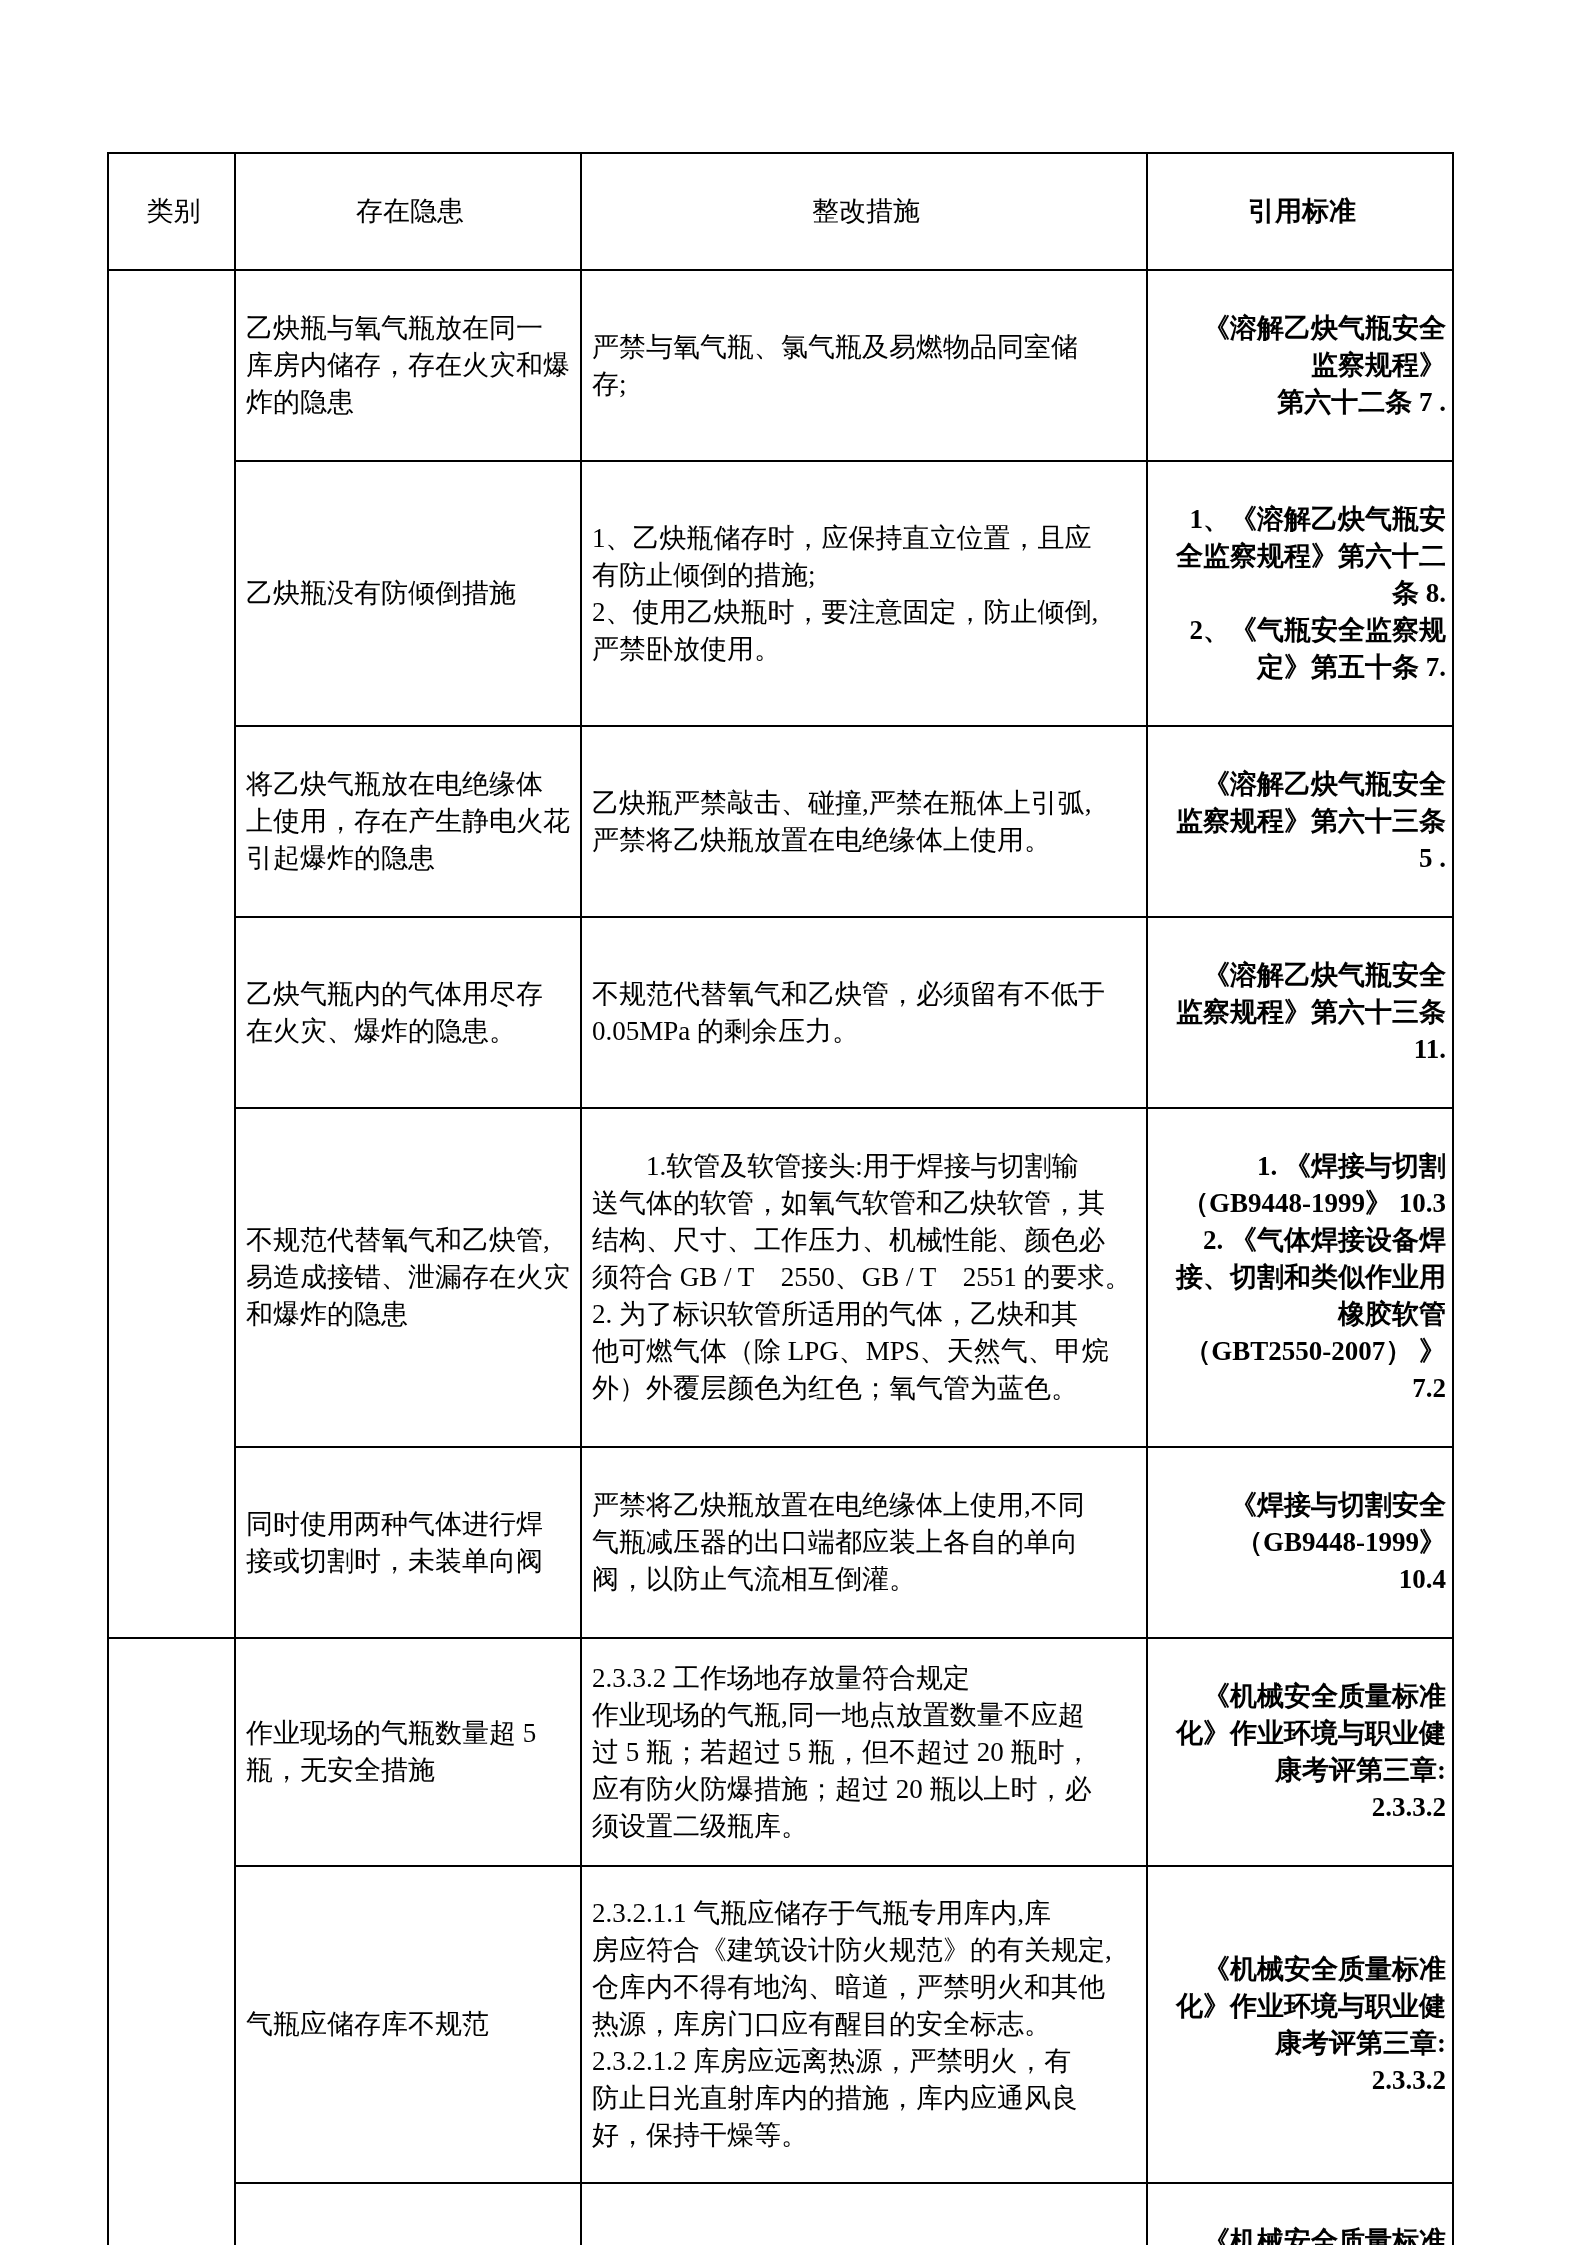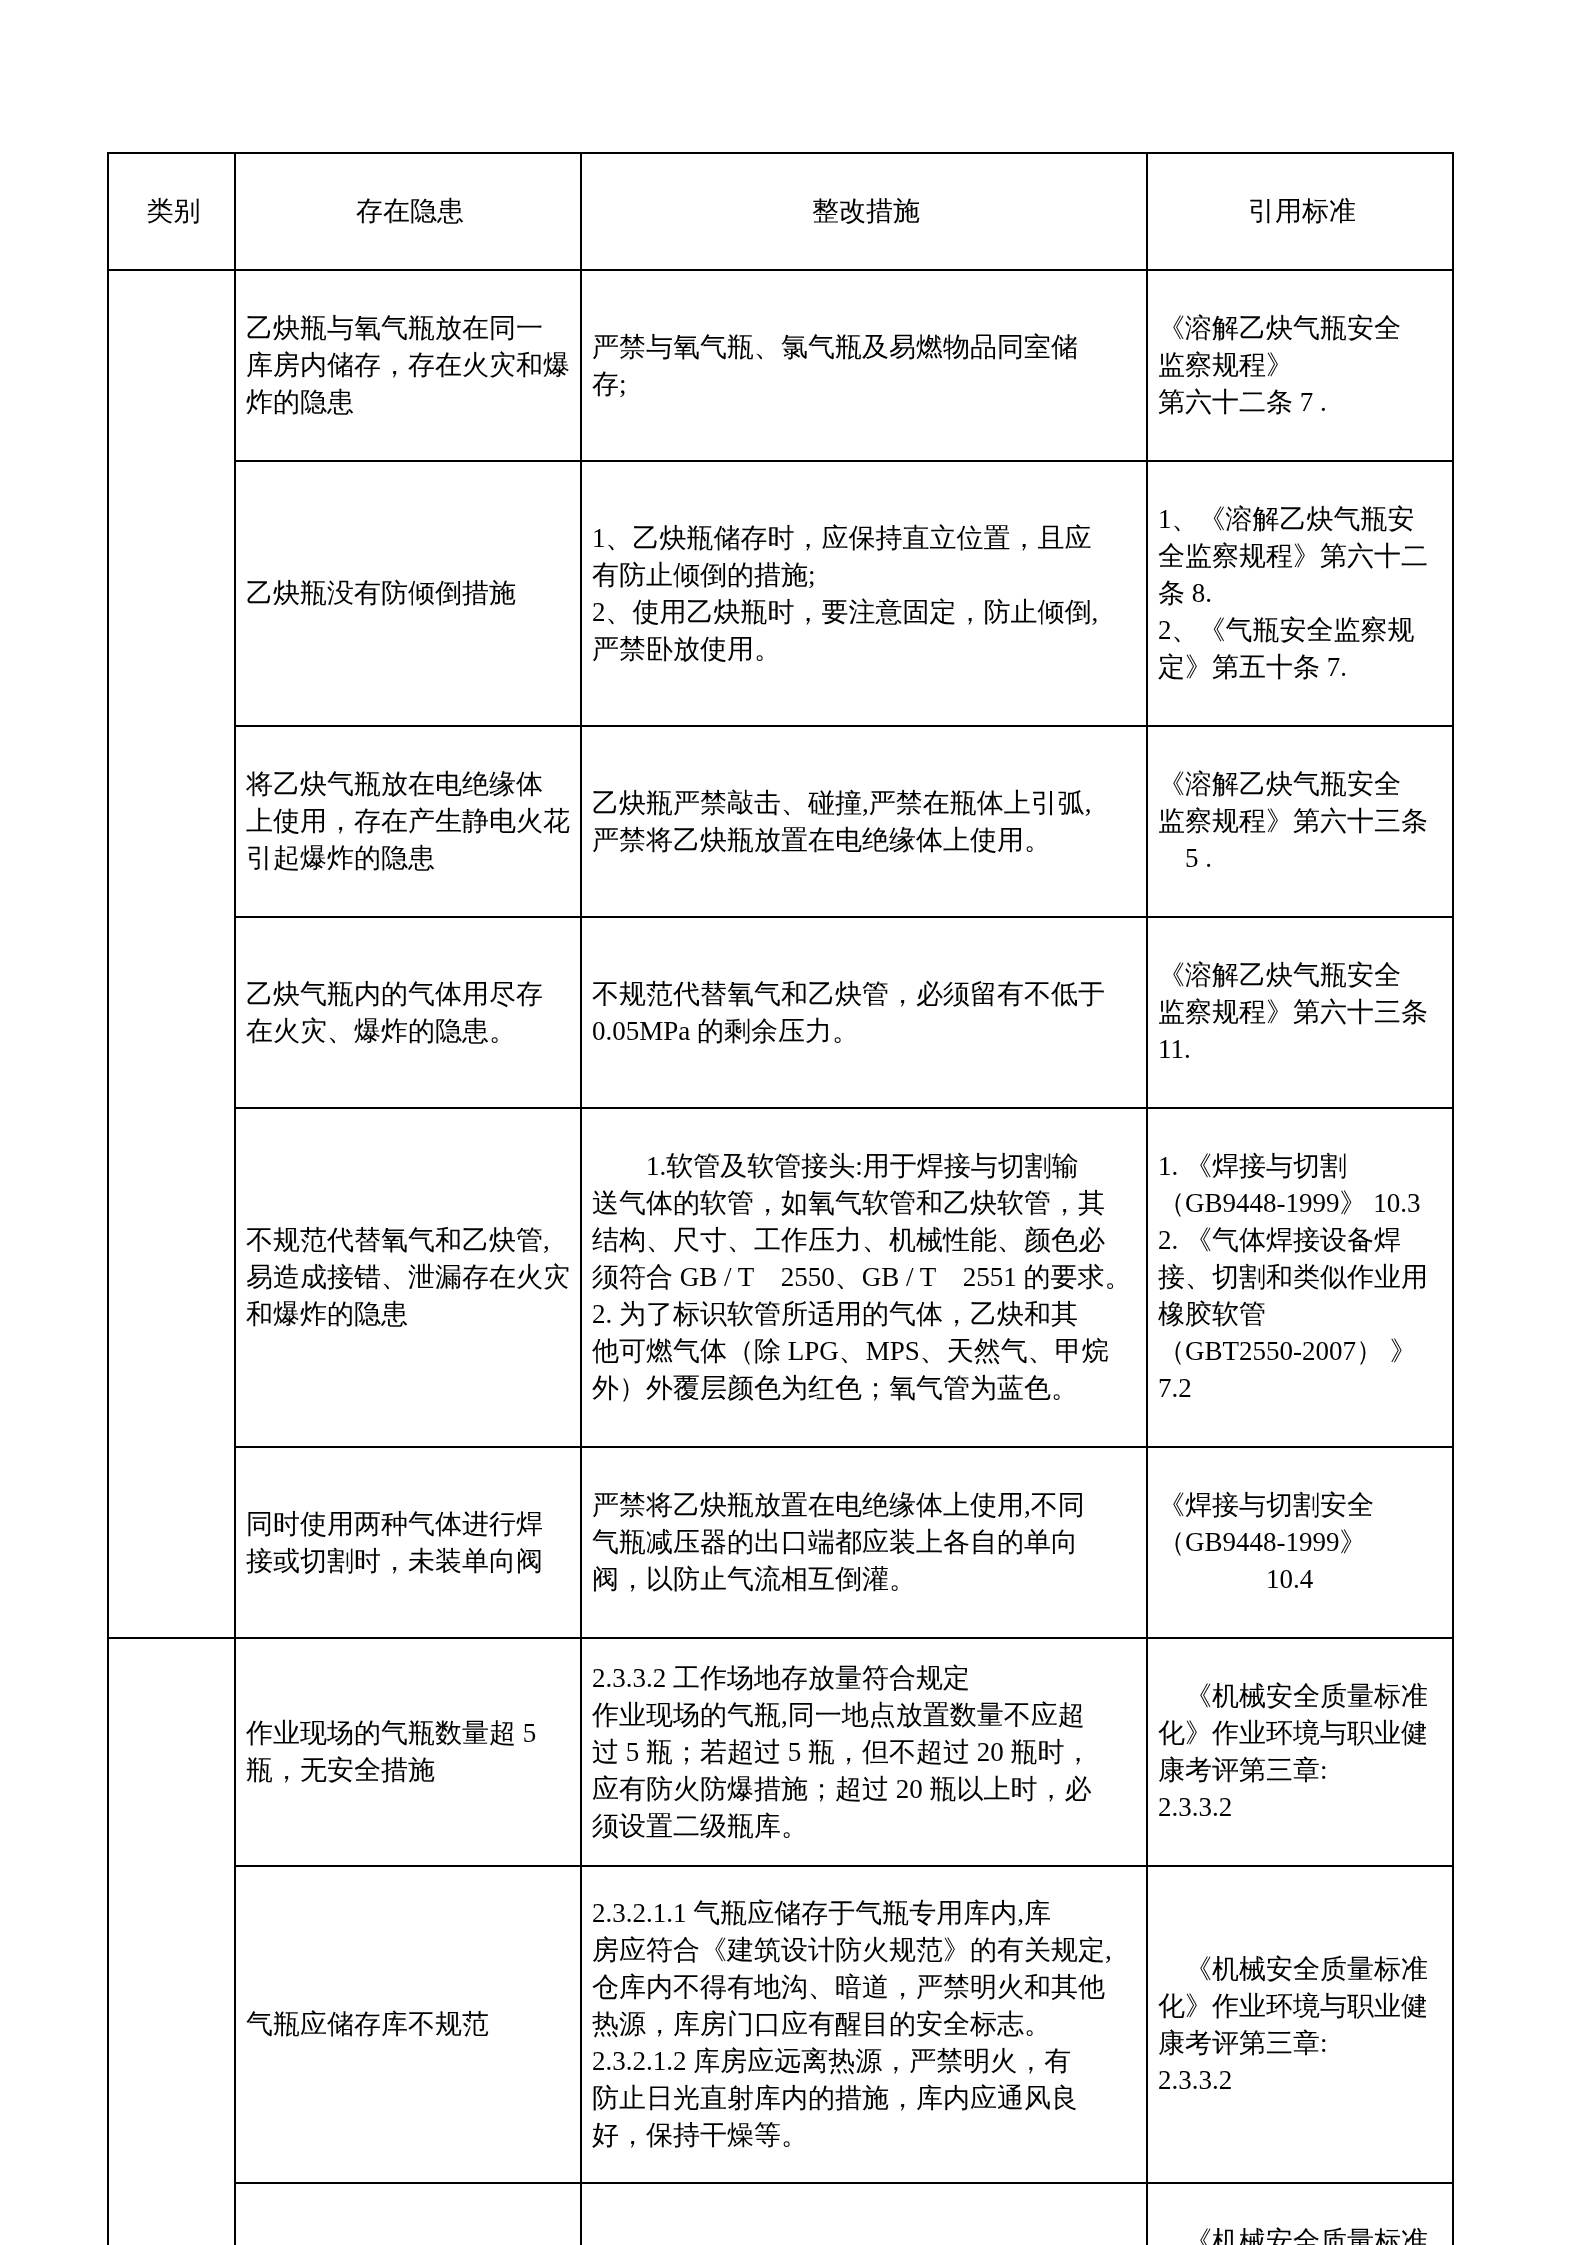--- a/index.html
+++ b/index.html
@@ -22,22 +22,22 @@
     line-height:37px;
     font-weight:normal;
     vertical-align:middle;
     white-space:pre-line;
     overflow:hidden;
     padding:2px 6px 2px 10px;
   }
   th.hdr{text-align:center;padding:0 2px;}
   td.cat{padding:0;}
   td.hazard{padding-left:12px;border-radius:31px;}
-  td.standard{padding-right:2px;}
-  .cw{position:relative;}
+  td.standard{padding-right:2px;text-align:right;}
+  .cw{position:relative;font-weight:bold;}
   .footer{
     position:absolute;left:0;top:2078px;width:1560px;
     text-align:center;
     font-size:24px;line-height:30px;
     font-family:"Liberation Serif","DejaVu Serif",serif;
   }
 </style>
 </head>
 <body>
 

